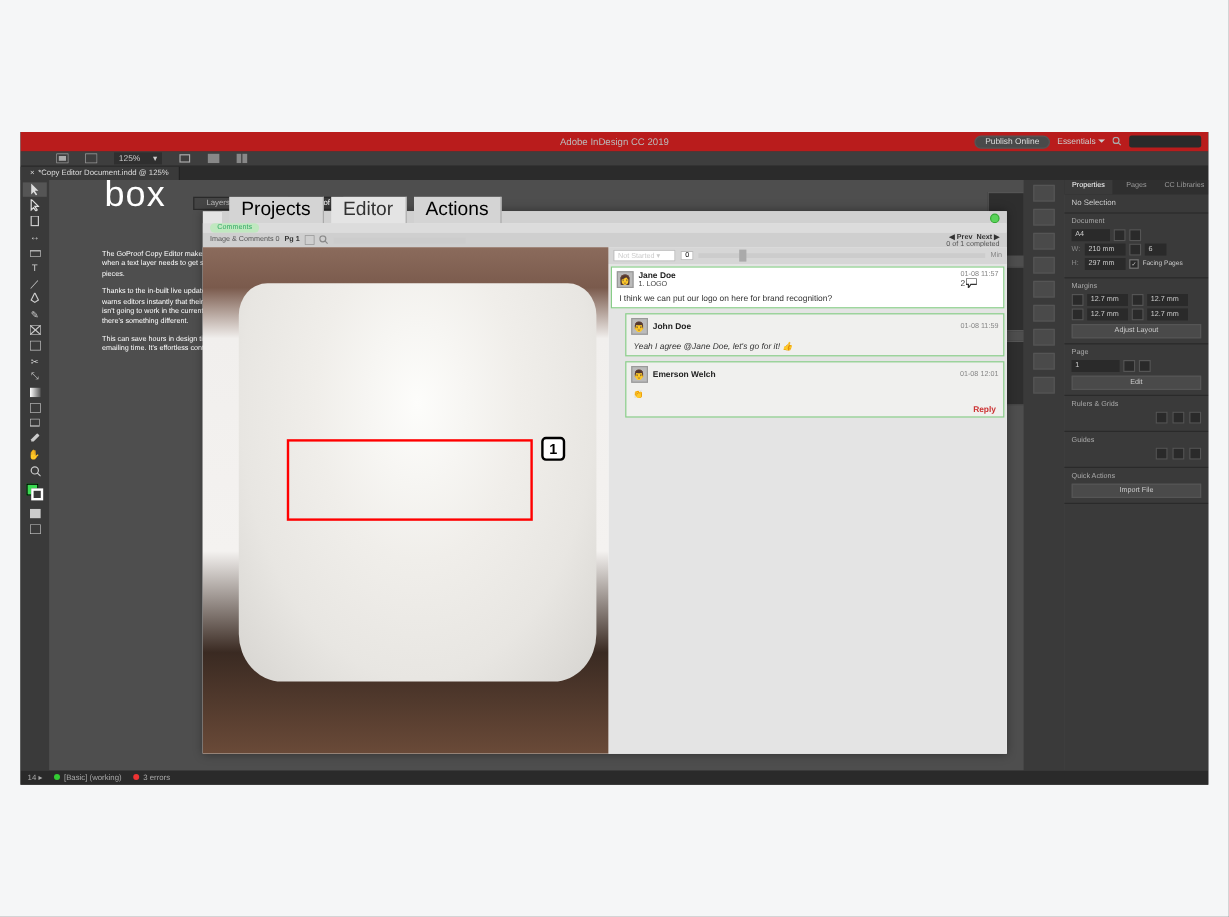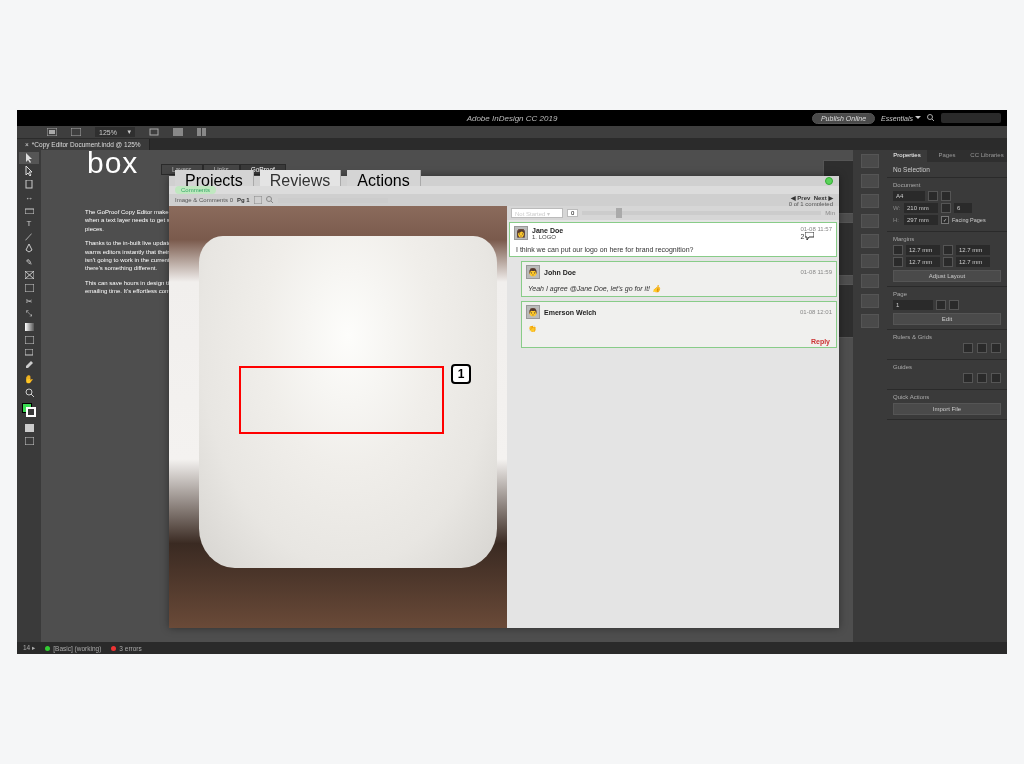--- a/index.html
+++ b/index.html
@@ -3,21 +3,21 @@
 <meta charset="utf-8">
 <style>
   * { margin:0; padding:0; box-sizing:border-box; font-family:"Helvetica Neue",Arial,sans-serif; }
   body { background:#f5f6f7; display:flex; align-items:center; justify-content:center; width:1024px; height:764px; }
   .app-window { width:990px; height:544px; background:#333; position:relative; display:flex; flex-direction:column; overflow:hidden; }
   
   .traffic { position:absolute; top:3px; left:6px; display:flex; gap:5px; }
   .traffic span { width:9px; height:9px; border-radius:50%; display:block; }
   .tl-close{background:#ff5f57;} .tl-min{background:#febc2e;} .tl-max{background:#28c840;}
   
-  .titlebar { height:16px; background:#000000; color:#bbb; font-size:8px; display:flex; align-items:center; justify-content:center; position:relative;font-style:italic; }
+  .titlebar { height:16px; background:#b91c1c; color:#bbb; font-size:8px; display:flex; align-items:center; justify-content:center; position:relative; }
   .titlebar .right-controls{ position:absolute; right:6px; display:flex; gap:6px; align-items:center; }
   .publish-btn{ background:#4a4a4a; border:1px solid #555; border-radius:8px; padding:1px 8px; font-size:7px; color:#ddd; }
   .workspace{ font-size:7px; color:#ccc; display:flex; align-items:center; gap:2px;}
   .searchbox{ width:60px; height:10px; background:#2a2a2a; border-radius:2px;}
   
   .optionbar{ height:12px; background:#3e3e3e; display:flex; align-items:center; padding:0 30px; gap:14px;}
   .optionbar .icon{ width:10px; height:10px; display:flex; align-items:center; justify-content:center;}
   .zoom{ width:40px; height:10px; background:#2f2f2f; color:#ccc; font-size:7px; display:flex; align-items:center; padding:0 4px; justify-content:space-between;}
   
   .doc-tabs{ height:12px; background:#2b2b2b; display:flex; align-items:flex-end;}
@@ -52,21 +52,21 @@
   .row{ display:flex; align-items:center; gap:3px; margin:2px 0;}
   .field{ background:#2a2a2a; height:10px; font-size:6px; color:#ccc; padding:0 3px; display:flex; align-items:center; min-width:34px;}
   .lbl{ font-size:6px; color:#888; width:8px;}
   .btn-wide{ background:#4a4a4a; border:1px solid #555; height:12px; font-size:6px; color:#ccc; display:flex; align-items:center; justify-content:center; margin-top:3px;}
   .mini-icon{ width:10px; height:10px; background:#2a2a2a; border:1px solid #555;}
   .checkbox{ width:8px; height:8px; border:1px solid #777; background:#2a2a2a; display:inline-flex; align-items:center; justify-content:center; font-size:5px; color:#ccc;}
   
   .goproof{ position:absolute; left:128px; top:26px; width:670px; height:452px; background:#e4e4e4; display:flex; flex-direction:column; box-shadow:0 0 8px rgba(0,0,0,.4);}
   .gp-panel-tab{ padding:2px 10px; border-right:1px solid #aaa; background:#d4d4d4;}
   .gp-panel-tab.active{ background:#e4e4e4; color:#333;}
-  .gp-sub{ height:12px; background:#d8d8d8; display:flex; align-items:center; padding:0 6px; gap:6px;}
+  .gp-sub{ height:12px; background:#d8d8d8; display:flex; align-items:flex-end; padding:0 6px; gap:6px;margin-left:16px;}
   .gp-pill{ background:#c0e8c0; border-radius:6px; font-size:6px; padding:1px 6px; color:#3a6;}
   .gp-sub .dot{ width:8px; height:8px; border-radius:50%; background:#5ad35a; border:1px solid #3a3; margin-left:auto;}
   .gp-bread{ height:12px; background:#cfcfcf; font-size:6px; color:#555; display:flex; align-items:center; padding:0 6px; justify-content:space-between;}
   .gp-bread .navs{ display:flex; gap:6px;}
   .gp-bread b{ color:#333;}
   .gp-body{ flex:1; display:flex; background:#fff;}
   .gp-image{ flex:1; position:relative; background:linear-gradient(180deg,#8b6b5c 0%,#7a5a4c 8%,#f1efed 18%,#f4f2f0 60%,#3a2a22 80%,#6a4a38 100%); overflow:hidden;}
   .cup{ position:absolute; left:30px; top:30px; right:10px; bottom:60px; background:radial-gradient(ellipse at 50% 30%,#fdfdfb 0%,#f0eeea 40%,#e8e6e2 70%,#d6d4d0 100%); border-radius:8% 8% 12% 12%;}
   .highlight{ position:absolute; left:70px; top:160px; width:205px; height:68px; border:2px solid #f00;}
   .marker{ position:absolute; left:282px; top:158px; width:20px; height:20px; background:#fff; border:2px solid #000; border-radius:4px; font-size:12px; font-weight:bold; text-align:center; line-height:16px; color:#000;}
@@ -281,21 +281,21 @@
 
       <div class="float-tabs">
         <div class="ftab">Layers</div>
         <div class="ftab">Links</div>
         <div class="ftab active">GoProof</div>
       </div>
 
       <div class="goproof">
         <div class="gp-sub" style="height:10px;background:#d0d0d0;">
           <div class="gp-panel-tab">Projects</div>
-          <div class="gp-panel-tab active">Reviews</div>
+          <div class="gp-panel-tab active">Editor</div>
           <div class="gp-panel-tab">Actions</div>
           <span class="dot"></span>
         </div>
         <div class="gp-bread" style="height:8px;background:#dcdcdc;">
           <span class="gp-pill">Comments</span>
         </div>
         <div class="gp-bread">
           <div style="display:flex;gap:4px;align-items:center">
             <span>Image &amp; Comments 0</span>
             <b>Pg 1</b>

